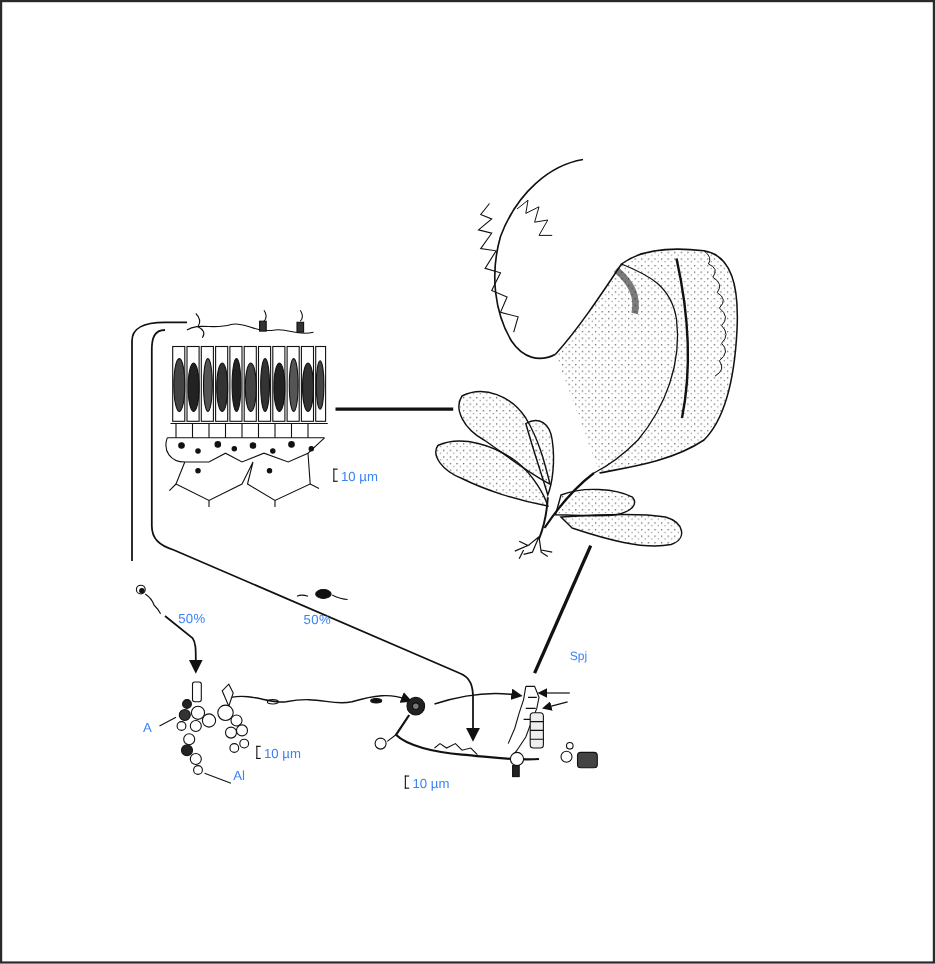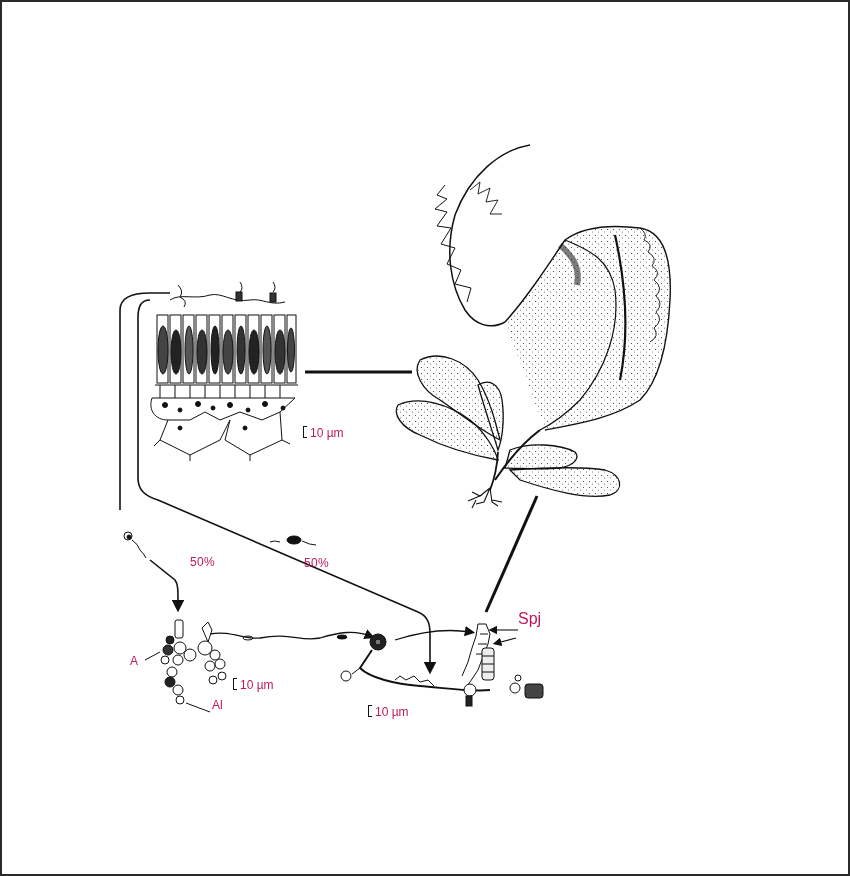--- a/index.html
+++ b/index.html
@@ -4,23 +4,23 @@
 <style>
   html, body { margin: 0; padding: 0; background: #ffffff; }
   body { width: 850px; height: 876px; position: relative; overflow: hidden; }
   .frame {
     position: absolute; left: 0; top: 0; width: 846px; height: 872px;
     border: 2px solid #2a2a2a; background: #fff;
   }
   svg { position: absolute; left: 0; top: 0; }
   .lbl {
     position: absolute; font-family: "Liberation Sans", sans-serif;
-    color: #be185d; font-size: 12px; line-height: 1; white-space: nowrap;
+    color: #3b82f6; font-size: 12px; line-height: 1; white-space: nowrap;
   }
-  .pct { font-size: 12px; letter-spacing: 0.3px; margin-left: 28px; }
+  .pct { font-size: 12px; letter-spacing: 0.3px; }
   .scale::before {
     content: ""; display: inline-block; width: 3px; height: 10px;
     border: 1.5px solid #111; border-right: none; margin-right: 3px;
     vertical-align: -1px;
   }
 </style>
 </head>
 <body>
 
 <div class="frame"></div>
@@ -186,13 +186,13 @@
 </svg>
 
 <div class="lbl scale" style="left:303px; top:426px;">10 µm</div>
 <div class="lbl pct" style="left:162px; top:556px;">50%</div>
 <div class="lbl pct" style="left:276px; top:557px;">50%</div>
 <div class="lbl" style="left:130px; top:655px;">A</div>
 <div class="lbl scale" style="left:233px; top:678px;">10 µm</div>
 <div class="lbl" style="left:212px; top:699px;">Al</div>
 
 <div class="lbl scale" style="left:368px; top:705px;">10 µm</div>
-<div class="lbl" style="left:518px; top:611px; font-size:16px;">Spj</div>
+<div class="lbl" style="left:518px; top:592px; font-size:11px;">Spj</div>
 
 </body></html>

